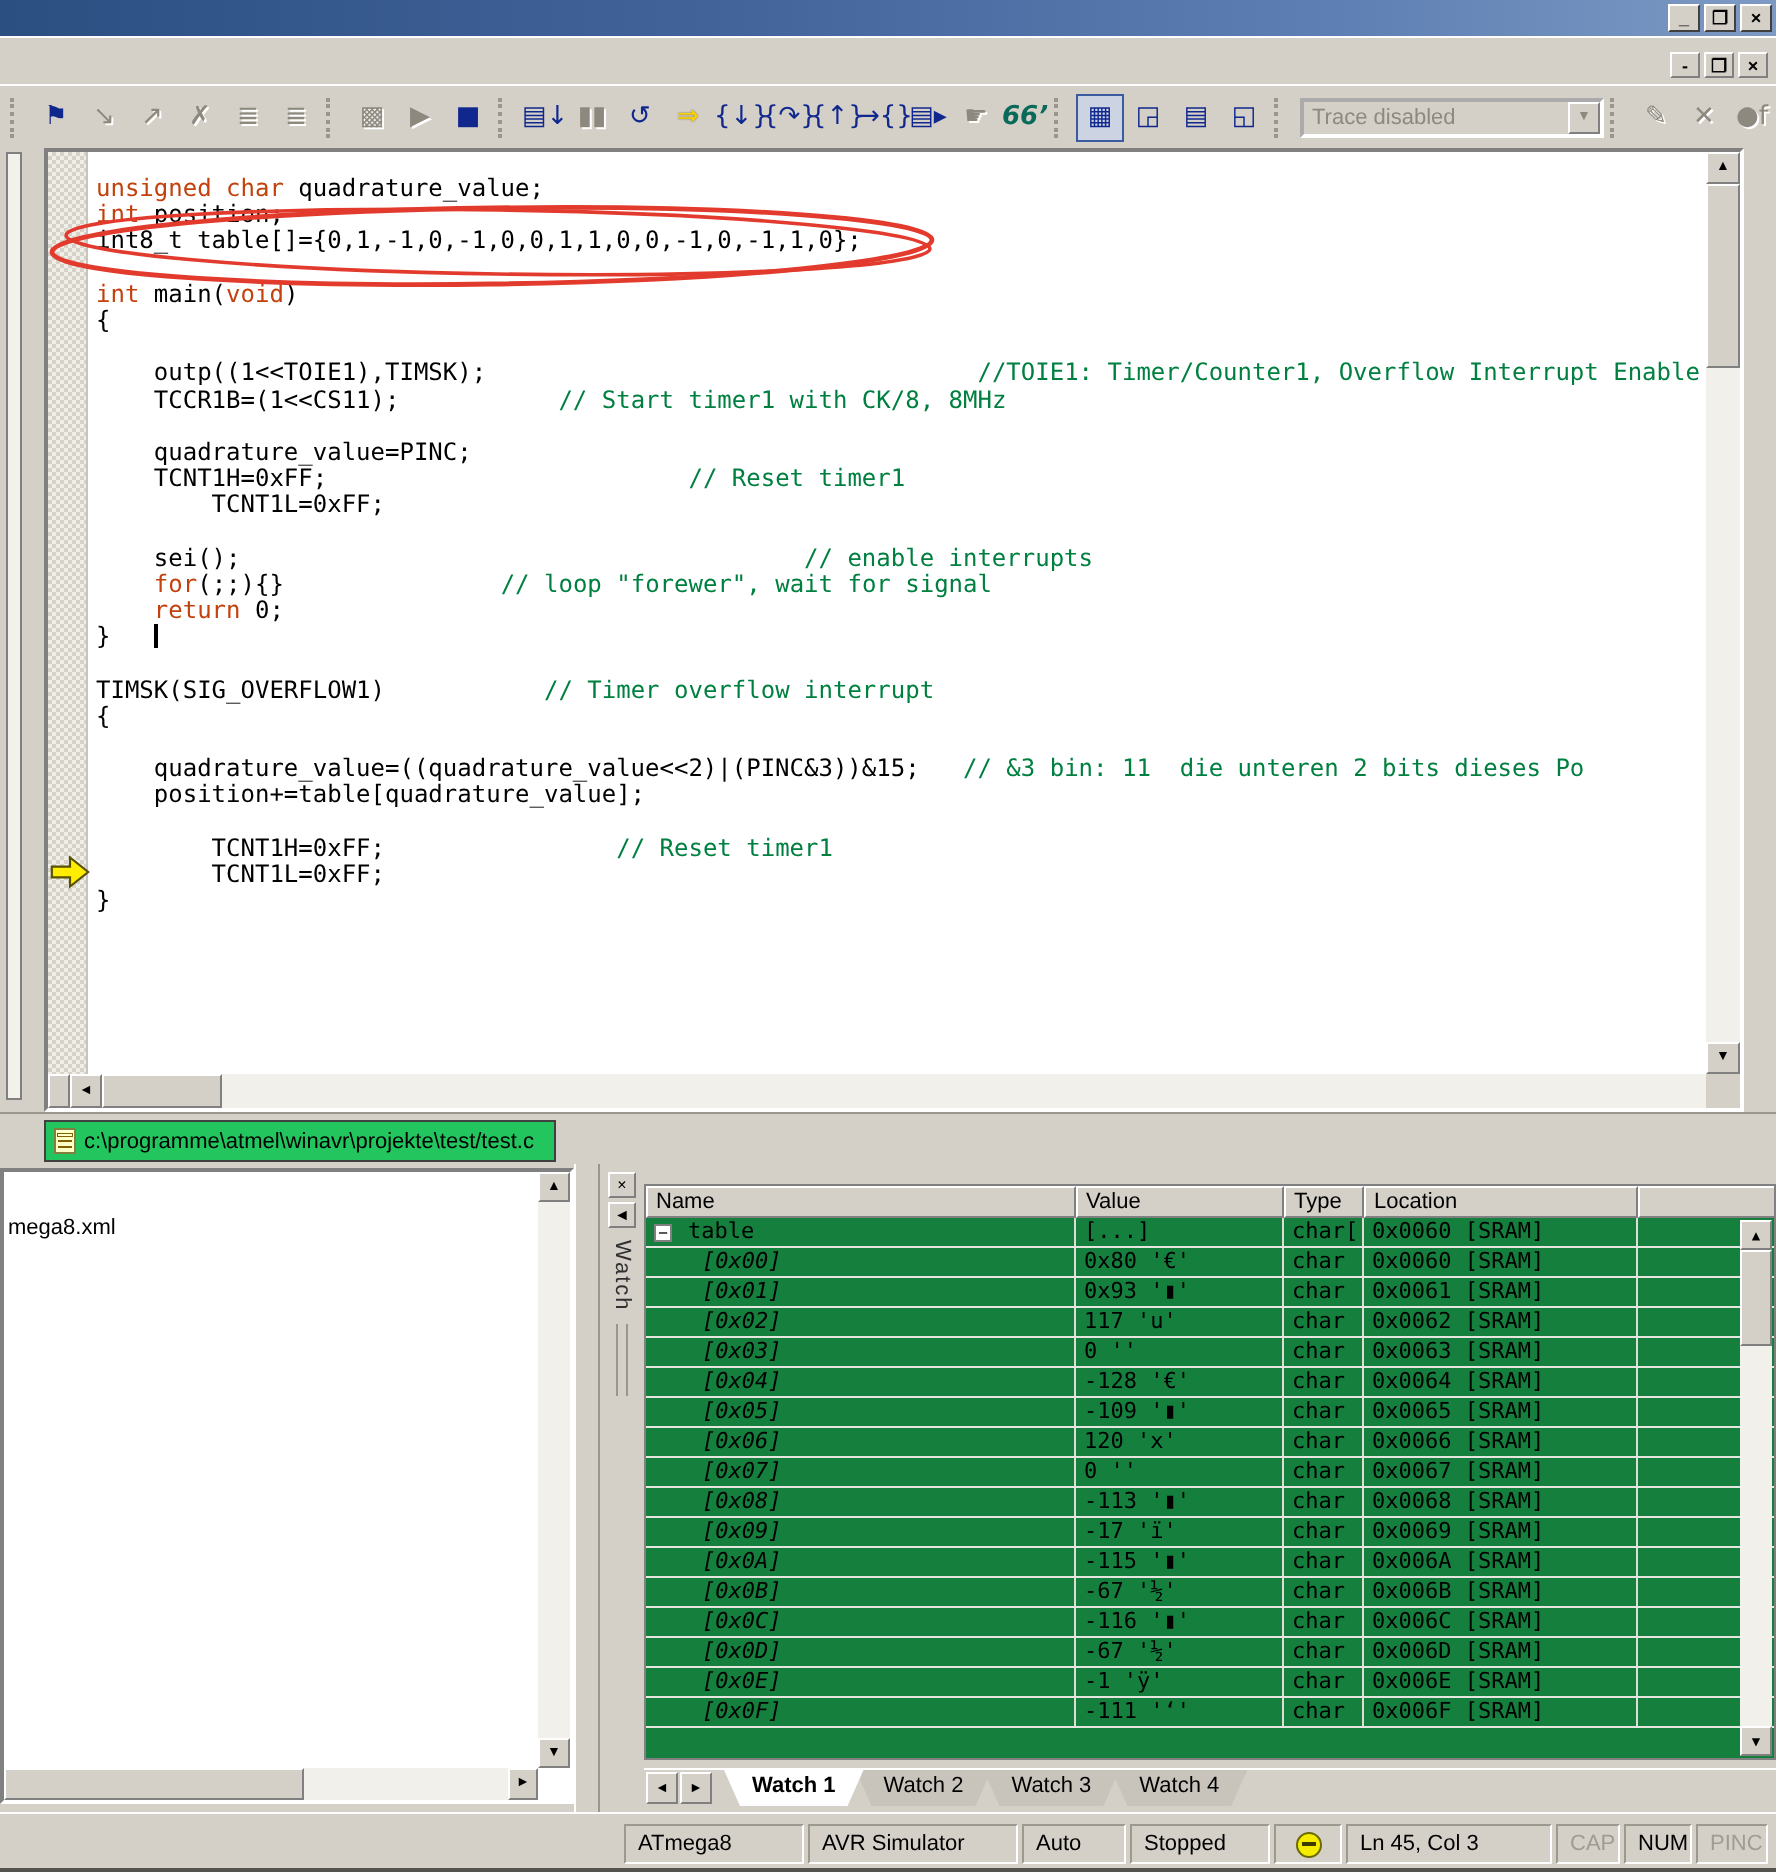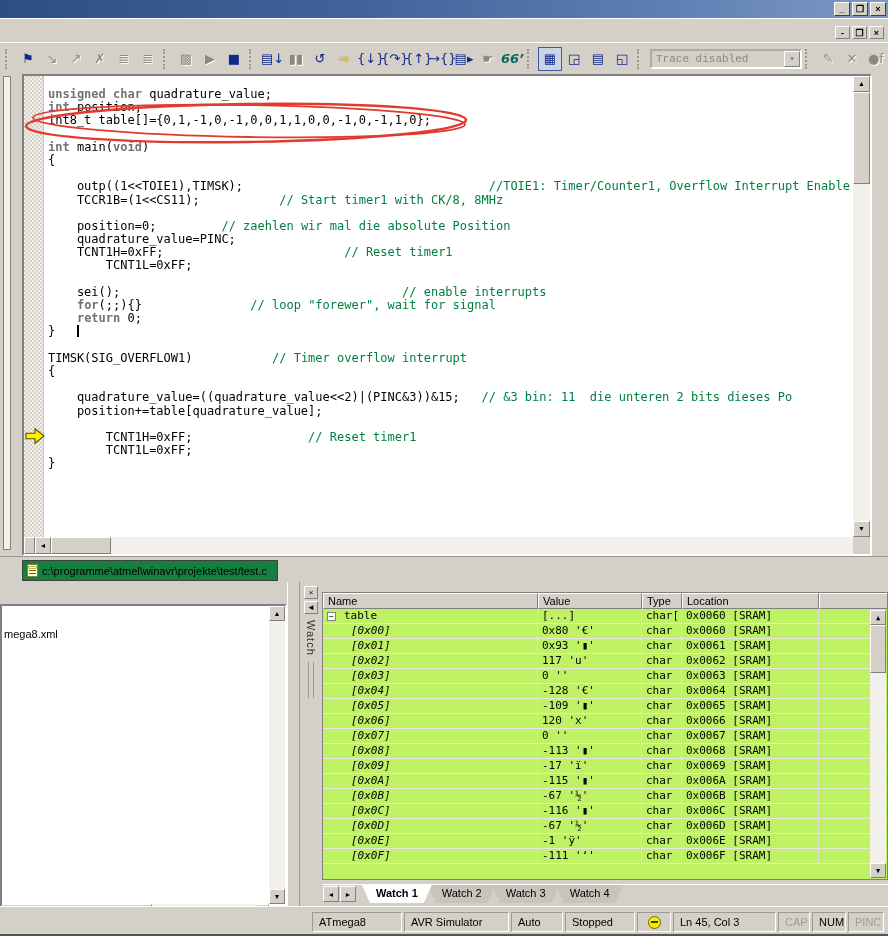--- a/index.html
+++ b/index.html
@@ -22,42 +22,42 @@
     border-top:1px solid #fff; display:flex; align-items:center; padding-left:2px; overflow:hidden; }
   .tgrip { width:7px; height:20px; border-left:2px dotted #9a968e; margin:0 4px 0 3px; flex:0 0 auto; }
   .tbtn { width:24px; height:24px; background:transparent; border:1px solid transparent; font-size:13px;
     line-height:21px; text-align:center; flex:0 0 auto; font-family:"DejaVu Sans", sans-serif; padding:0; }
   .tbtn.pressed { border:1px solid #3a5ba0; background:#ccd4e4; }
   .ticon.navy { color:#10288e; }
   .ticon.dis { color:#8d897f; text-shadow:1px 1px 0 #fff; }
   .ticon.yellow { color:#ffd700; text-shadow:0 0 1px #705d00; }
   .ticon.teal { color:#0a6a5a; font-style:italic; font-weight:bold; }
   .combo { height:20px; border:2px inset #fff; background:#d4d0c8; color:#8d897f; display:flex; align-items:center;
-    padding-left:4px; flex:0 0 auto;font-family:Liberation Mono, monospace; }
+    padding-left:4px; flex:0 0 auto; }
   .combo .cbtext { flex:1; }
   .combo .cbbtn { width:16px; height:16px; background:#d4d0c8; border:1px solid; border-color:#fff #808080 #808080 #fff;
     font-size:7px; line-height:14px; text-align:center; color:#8d897f; }
   .trace-combo { width:152px; margin-left:2px; }
 
   
   .editor-region { position:absolute; left:0; top:74px; width:888px; height:482px; background:#d4d0c8; }
   .left-strip { position:absolute; left:0; top:0; width:22px; height:482px; background:#d4d0c8; }
   .left-strip .sliver { position:absolute; left:3px; top:2px; width:8px; height:474px; background:#f2f1ea;
     border:1px solid #808080; }
   .editor-win { position:absolute; left:22px; top:0; width:850px; height:482px;
     border:2px solid; border-color:#808080 #fff #fff #808080; background:#fff; }
   .editor-inner { position:relative; width:100%; height:100%; }
   .gutter { position:absolute; left:0; top:0; bottom:17px; width:20px; background-color:#efeee8;
     background-image:linear-gradient(45deg,#d6d2c8 25%,transparent 25%,transparent 75%,#d6d2c8 75%),
                      linear-gradient(45deg,#d6d2c8 25%,transparent 25%,transparent 75%,#d6d2c8 75%);
     background-size:4px 4px; background-position:0 0,2px 2px; border-right:1px solid #c8c4ba; }
   .codearea { position:absolute; left:20px; top:0; right:17px; bottom:17px; background:#fff;
     overflow:hidden; padding:12px 0 0 4px; font-family:"DejaVu Sans Mono", monospace; font-size:12px; }
   .code-line { height:13.2px; line-height:13.2px; white-space:pre; }
-  .code-line .k { color:#737373;font-weight:bold; }
+  .code-line .k { color:#c2410c; }
   .code-line .c { color:#008040; }
   .code-line .p { color:#000; }
   .caret { display:inline-block; width:2px; height:12px; background:#000; vertical-align:-2px; }
 
   
   .sbtn { background:#d4d0c8; border:1px solid; border-color:#fff #808080 #808080 #fff; text-align:center;
     font-size:7px; color:#000; line-height:14px; }
   .sthumb { background:#d4d0c8; border:1px solid; border-color:#fff #808080 #808080 #fff; }
   .strack { background:#f1f0ea; }
   .ed-vscroll { position:absolute; right:0; top:0; bottom:17px; width:17px; display:flex; flex-direction:column; }
@@ -70,50 +70,50 @@
   .ed-hscroll .sthumb { width:60px; }
   .ed-hscroll .strack { flex:1; }
   .ed-corner { position:absolute; right:0; bottom:0; width:17px; height:17px; background:#d4d0c8; }
 
   .arrow-overlay { position:absolute; left:1px; top:351px; width:20px; height:18px; }
   .circle-overlay { position:absolute; left:-2px; top:22px; width:450px; height:50px; pointer-events:none; }
 
   
   .filetab-row { position:absolute; left:0; top:556px; width:888px; height:26px; background:#d4d0c8;
     border-top:1px solid #9a968e; }
-  .filetab { position:absolute; left:22px; top:3px; height:21px; padding:0 10px 0 4px; background:#15803d;
+  .filetab { position:absolute; left:22px; top:3px; height:21px; padding:0 10px 0 4px; background:#22c55e;
     border:1px solid #404040; display:flex; align-items:center; gap:4px; }
   .doc-icon { width:11px; height:13px; background:#ffffc8; border:1px solid #808040; position:relative; }
   .doc-icon::before { content:""; position:absolute; left:1px; top:2px; width:7px; height:1px;
     box-shadow:0 0 0 0.5px #806000, 0 3px 0 0 #806000, 0 6px 0 0 #806000; }
 
   
   .bottom { position:absolute; left:0; top:582px; width:888px; height:324px; background:#d4d0c8; }
   .left-pane { position:absolute; left:0; top:2px; width:287px; height:318px;
-    border:2px solid; border-color:#808080 #fff #fff #808080; background:#fff;margin-top:20px; }
+    border:2px solid; border-color:#808080 #fff #fff #808080; background:#fff; }
   .left-pane .item { position:absolute; left:2px; top:22px; }
   .lp-vscroll { position:absolute; right:0; top:0; bottom:16px; width:16px; display:flex; flex-direction:column; }
   .lp-vscroll .sbtn { height:15px; }
   .lp-vscroll .strack { flex:1; }
   .lp-hscroll { position:absolute; left:0; bottom:0; right:16px; height:16px; display:flex; }
   .lp-hscroll .sthumb { width:150px; }
   .lp-hscroll .strack { flex:1; }
   .lp-hscroll .sbtn { width:15px; line-height:14px; }
   .divider { position:absolute; left:287px; top:0; width:13px; height:324px; background:#d4d0c8;
     border-left:1px solid #fff; border-right:1px solid #9a968e; }
 
   
   .watch-panel { position:absolute; left:300px; top:0; width:588px; height:324px; background:#d4d0c8; }
   .watch-strip { position:absolute; left:0; top:4px; width:22px; bottom:0; display:flex; flex-direction:column; align-items:center; }
   .strip-btn { width:14px; height:13px; background:#d4d0c8; border:1px solid; border-color:#fff #808080 #808080 #fff;
     font-size:8px; line-height:10px; text-align:center; margin-bottom:2px; }
   .strip-title { writing-mode:vertical-rl; font-size:11px; color:#303030; margin-top:4px; letter-spacing:1px; }
   .strip-grip { width:6px; height:36px; border-left:1px solid #9a968e; border-right:1px solid #9a968e; margin-top:6px; }
 
-  .watch-table { position:absolute; left:22px; top:10px; right:0; height:288px; background:#bef264;
+  .watch-table { position:absolute; left:22px; top:10px; right:0; height:288px; background:#15803d;
     border:1px solid #808080; overflow:hidden; font-family:"DejaVu Sans Mono", monospace; font-size:11px; }
   .whead { display:flex; height:16px; background:#d4d0c8; font-family:"Liberation Sans", sans-serif; }
   .whcell { border:1px solid; border-color:#fff #808080 #808080 #fff; padding:1px 4px; overflow:hidden; white-space:nowrap; }
   .wrow { display:flex; height:15px; border-bottom:1px solid #e6e5e0; }
   .wcell { padding:0 4px; overflow:hidden; white-space:nowrap; border-right:1px solid #dddcd6; line-height:14px; }
   .cw-name { width:215px; flex:0 0 auto; }
   .cw-value { width:104px; flex:0 0 auto; }
   .cw-type { width:40px; flex:0 0 auto; }
   .cw-loc { width:137px; flex:0 0 auto; }
   .cw-fill { flex:1; border-right:none; }
@@ -220,21 +220,20 @@
           <div class="code-line"><span class="k">unsigned</span><span class="p"> </span><span class="k">char</span><span class="p"> quadrature_value;</span></div>
           <div class="code-line"><span class="k">int</span><span class="p"> position;</span></div>
           <div class="code-line"><span class="p">int8_t table[]={0,1,-1,0,-1,0,0,1,1,0,0,-1,0,-1,1,0};</span></div>
           <div class="code-line">&nbsp;</div>
           <div class="code-line"><span class="k">int</span><span class="p"> main(</span><span class="k">void</span><span class="p">)</span></div>
           <div class="code-line"><span class="p">{</span></div>
           <div class="code-line">&nbsp;</div>
           <div class="code-line"><span class="p">    outp((1&lt;&lt;TOIE1),TIMSK);</span><span class="p">                                  </span><span class="c">//TOIE1: Timer/Counter1, Overflow Interrupt Enable</span></div>
           <div class="code-line"><span class="p">    TCCR1B=(1&lt;&lt;CS11);</span><span class="p">           </span><span class="c">// Start timer1 with CK/8, 8MHz</span></div>
           <div class="code-line">&nbsp;</div>
-          <div class="code-line"><span class="p">    position=0;</span><span class="p">         </span><span class="c">// zaehlen wir mal die absolute Position</span></div>
           <div class="code-line"><span class="p">    quadrature_value=PINC;</span></div>
           <div class="code-line"><span class="p">    TCNT1H=0xFF;</span><span class="p">                         </span><span class="c">// Reset timer1</span></div>
           <div class="code-line"><span class="p">        TCNT1L=0xFF;</span></div>
           <div class="code-line">&nbsp;</div>
           <div class="code-line"><span class="p">    sei();</span><span class="p">                                       </span><span class="c">// enable interrupts</span></div>
           <div class="code-line"><span class="p">    </span><span class="k">for</span><span class="p">(;;){}</span><span class="p">               </span><span class="c">// loop "forewer", wait for signal</span></div>
           <div class="code-line"><span class="p">    </span><span class="k">return</span><span class="p"> 0;</span></div>
           <div class="code-line"><span class="p">}   </span><span class="caret"></span></div>
           <div class="code-line">&nbsp;</div>
           <div class="code-line"><span class="p">TIMSK(SIG_OVERFLOW1)</span><span class="p">           </span><span class="c">// Timer overflow interrupt</span></div>

